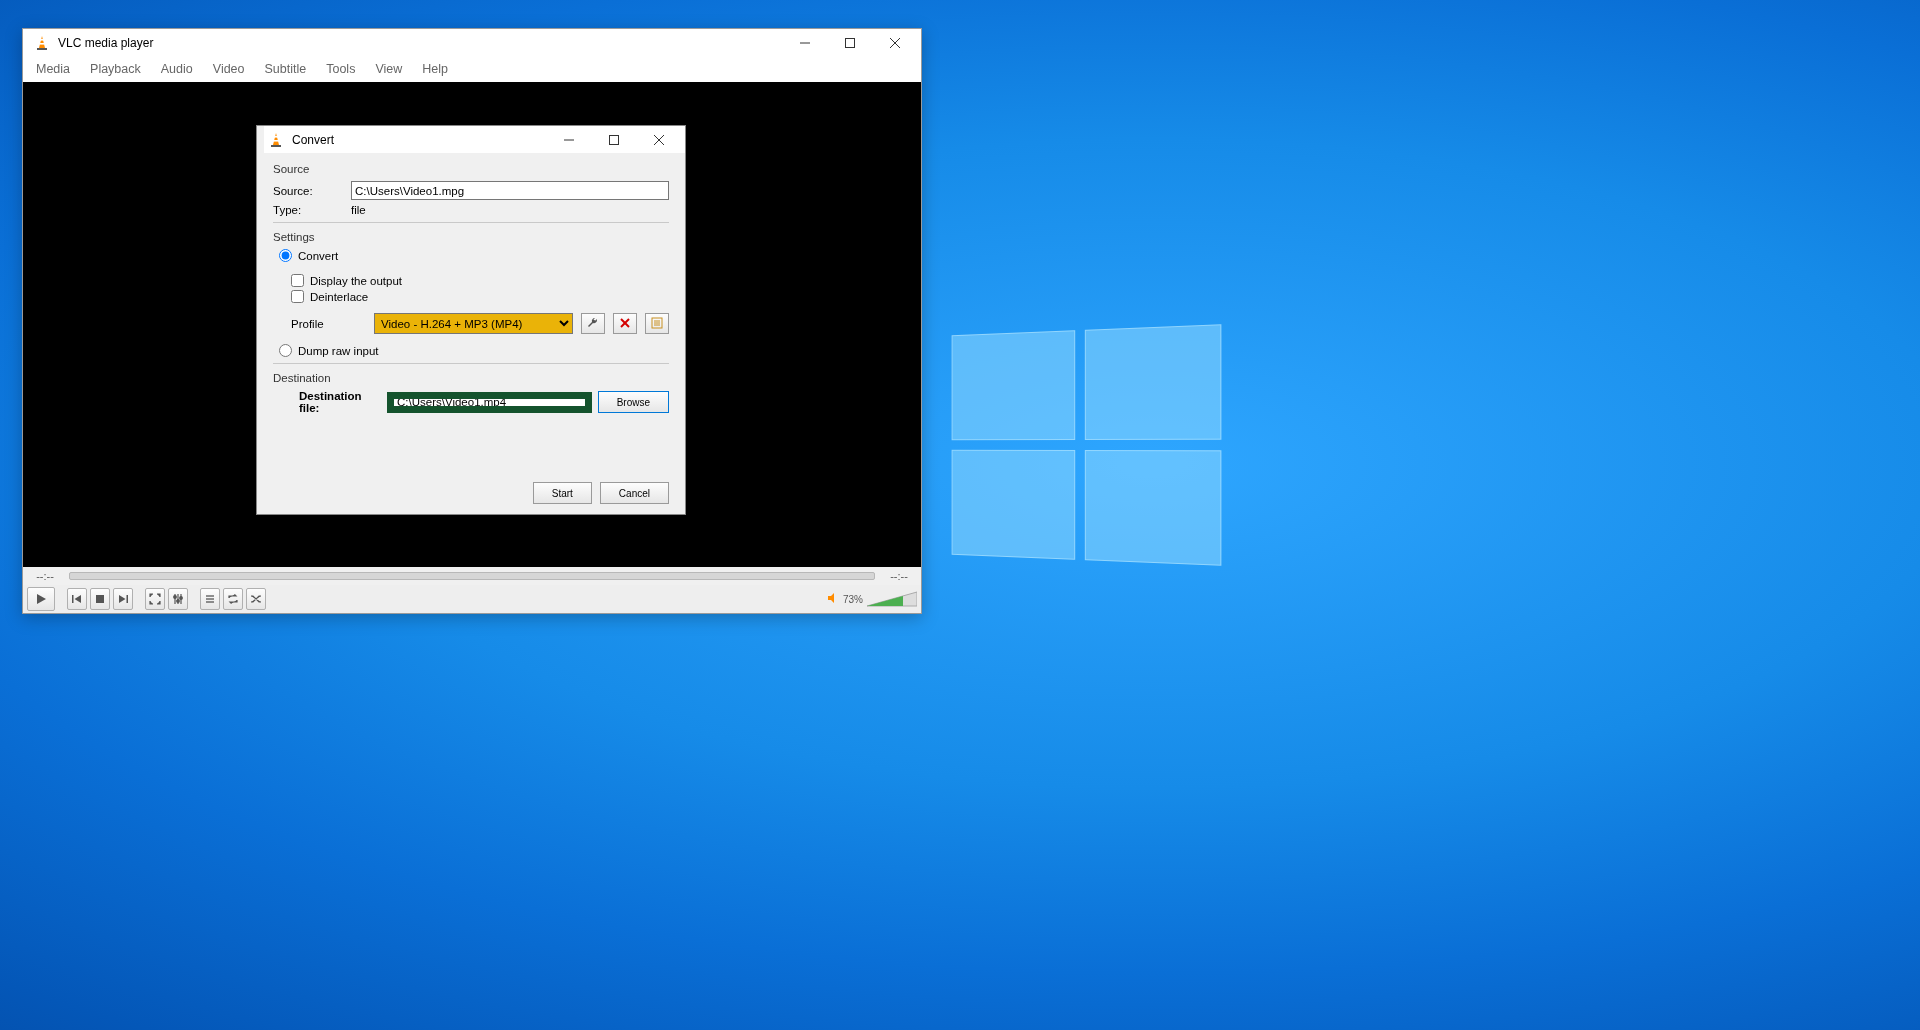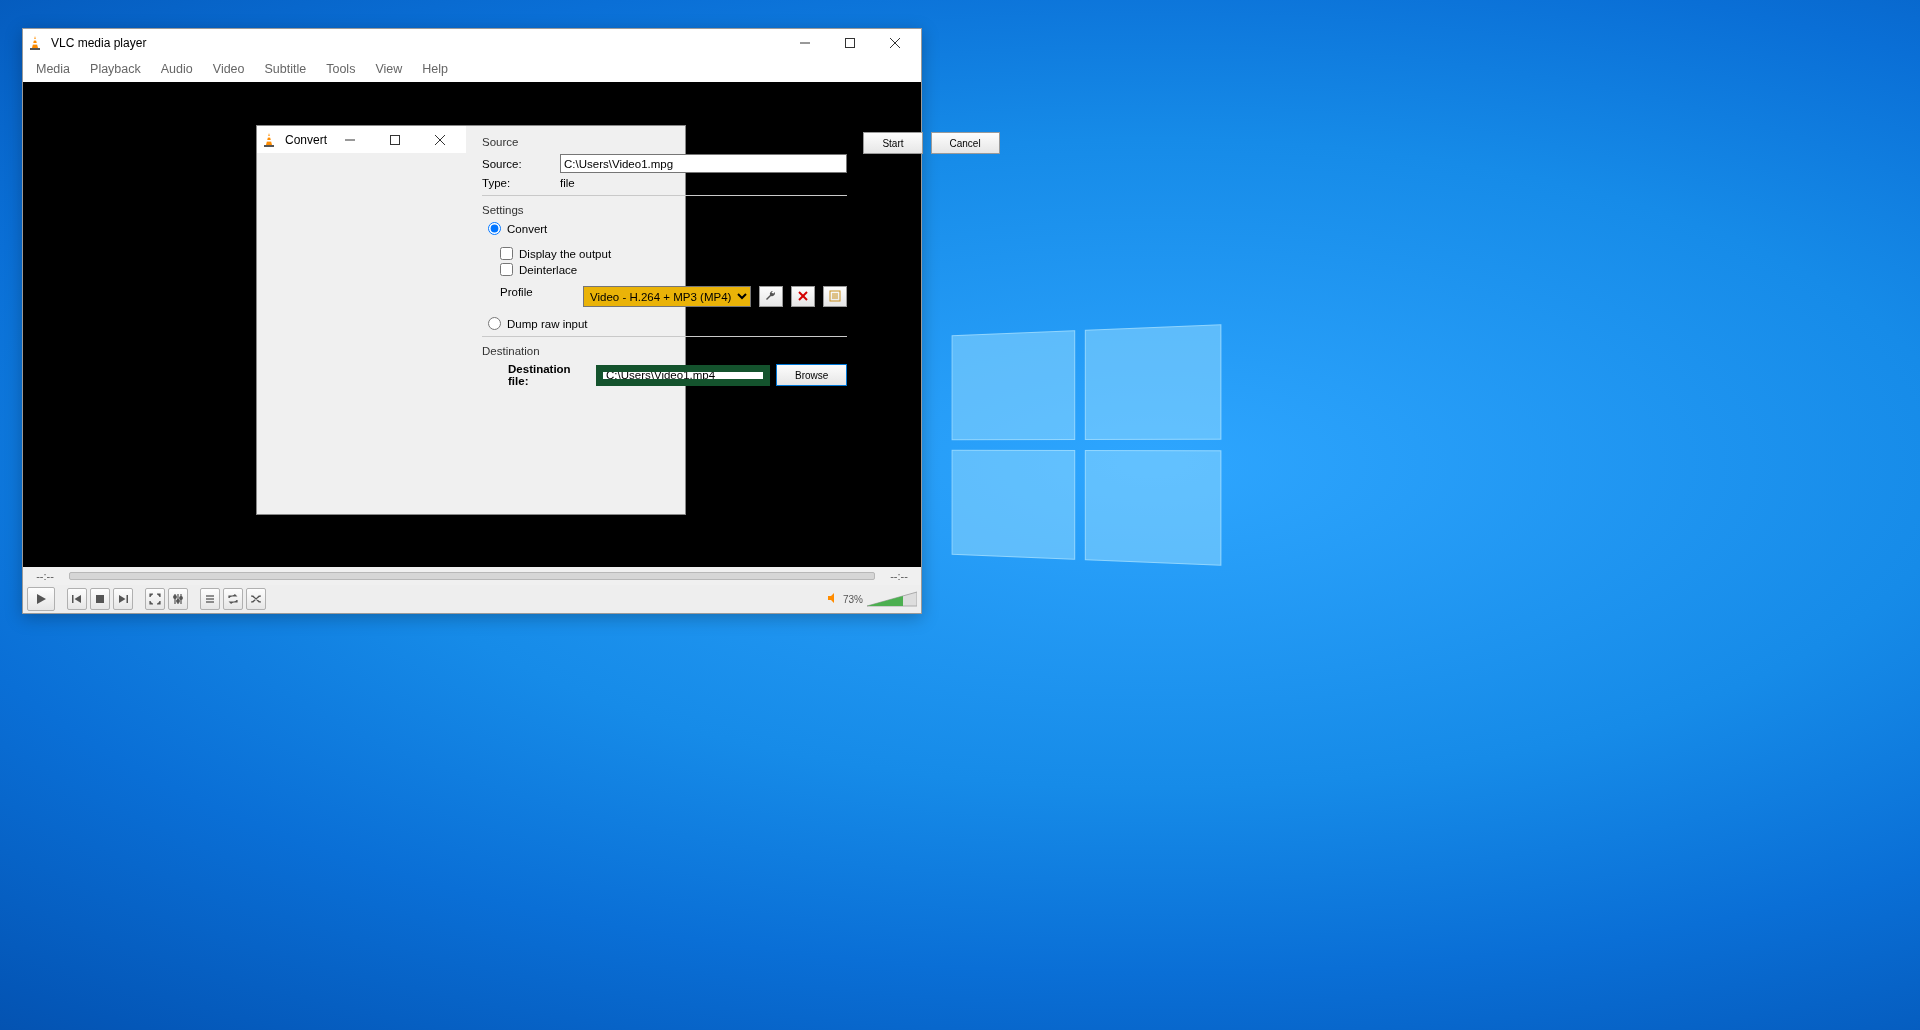--- a/index.html
+++ b/index.html
@@ -16,21 +16,21 @@
   transform: perspective(800px) rotateY(-16deg);
 }
 .win-logo div { background: rgba(140, 215, 255, 0.55); border: 1px solid rgba(180, 230, 255, 0.6); }
 
 
 .vlc-window {
   position: absolute; left: 22px; top: 28px; width: 900px; height: 586px;
   background: #fff; border: 1px solid #9a9a9a; box-shadow: 0 4px 16px rgba(0,0,0,0.25);
   display: flex; flex-direction: column;
 }
-.titlebar { height: 27px; display: flex; align-items: center; padding: 0 4px; background: #fff; }
+.titlebar { height: 27px; display: flex; align-items: center; padding: 0 4px; background: #fff; margin-left: 7px; }
 .titlebar .app-icon { width: 16px; height: 16px; margin-right: 8px; }
 .titlebar .title { font-size: 12px; color: #000; flex: 1; }
 .win-controls { display: flex; height: 100%; }
 .win-controls .wc { width: 45px; height: 100%; display: flex; align-items: center; justify-content: center; color: #444; }
 .win-controls .wc svg { width: 10px; height: 10px; }
 .menubar { height: 26px; display: flex; align-items: center; padding: 0 4px; background: #fff; font-size: 12.5px; color: #666; gap: 2px; }
 .menubar .mi { padding: 3px 9px; }
 .video-area { flex: 1; background: #000; }
 .seek-row { height: 18px; display: flex; align-items: center; padding: 0 6px; gap: 8px; background: #f0f0f0; font-size: 11px; color: #555; }
 .seek-row .time { width: 32px; text-align: center; }
@@ -42,34 +42,34 @@
 .ctl-sep { width: 6px; }
 .spacer { flex: 1; }
 .volume-area { display: flex; align-items: center; gap: 4px; font-size: 10px; color: #555; }
 .vol-tri { width: 50px; height: 18px; position: relative; }
 .vol-tri svg { width: 50px; height: 18px; }
 
 
 .convert-dialog {
   position: absolute; left: 256px; top: 125px; width: 430px; height: 390px;
   background: #f0f0f0; border: 1px solid #888; box-shadow: 0 6px 24px rgba(0,0,0,0.4);
-  display: flex; flex-direction: row;
+  display: flex; flex-direction: column;
 }
 .convert-dialog .titlebar { background: #fff; }
 .dlg-body { flex: 1; padding: 6px 16px 10px 16px; font-size: 11.5px; color: #000; }
 .grp-label { font-size: 11.5px; color: #333; margin: 4px 0 6px 0; }
 .src-row { display: flex; align-items: center; margin-bottom: 4px; gap: 8px; }
 .src-row .lbl { width: 70px; }
 .src-row input[type=text] { flex: 1; height: 19px; font-size: 11.5px; padding: 0 3px; border: 1px solid #767676; background: #fff; }
 .src-row .val { font-size: 11.5px; }
 .divider { border: none; border-top: 1px solid #c9c9c9; margin: 6px 0 8px 0; }
 .radio-row, .check-row { display: flex; align-items: center; gap: 6px; margin: 3px 0 3px 6px; }
 .check-row { margin-left: 18px; }
 .radio-row input, .check-row input { width: 13px; height: 13px; }
-.profile-row { display: flex; gap: 8px; margin: 10px 0 10px 18px; }
+.profile-row { display: flex; align-items: center; gap: 8px; margin: 10px 0 10px 18px; }
 .profile-row .lbl { width: 75px; }
 .profile-row select { flex: 1; height: 21px; font-size: 11.5px; border: 1px solid #767676; background: #eab308; padding: 0 2px; }
 .icon-btn { width: 24px; height: 21px; border: 1px solid #9a9a9a; background: linear-gradient(#fdfdfd,#e6e6e6); display: flex; align-items: center; justify-content: center; }
 .icon-btn svg { width: 12px; height: 12px; }
 .dest-row { display: flex; align-items: center; gap: 6px; margin: 4px 0 0 26px; }
 .dest-row .lbl { width: 82px; font-weight: bold; }
 .dest-row input[type=text] { flex: 1; height: 21px; font-size: 11.5px; padding: 0 3px; border: 7px solid #14532d; background: #fff; }
 .dlg-btn { height: 22px; padding: 0 18px; font-size: 10px; border: 1px solid #9a9a9a; background: linear-gradient(#fdfdfd,#e6e6e6); }
 .dlg-btn.highlight { border: 1.5px solid #0078d7; }
 .btn-row { display: flex; justify-content: flex-end; gap: 8px; padding: 6px 16px 10px 0; }

